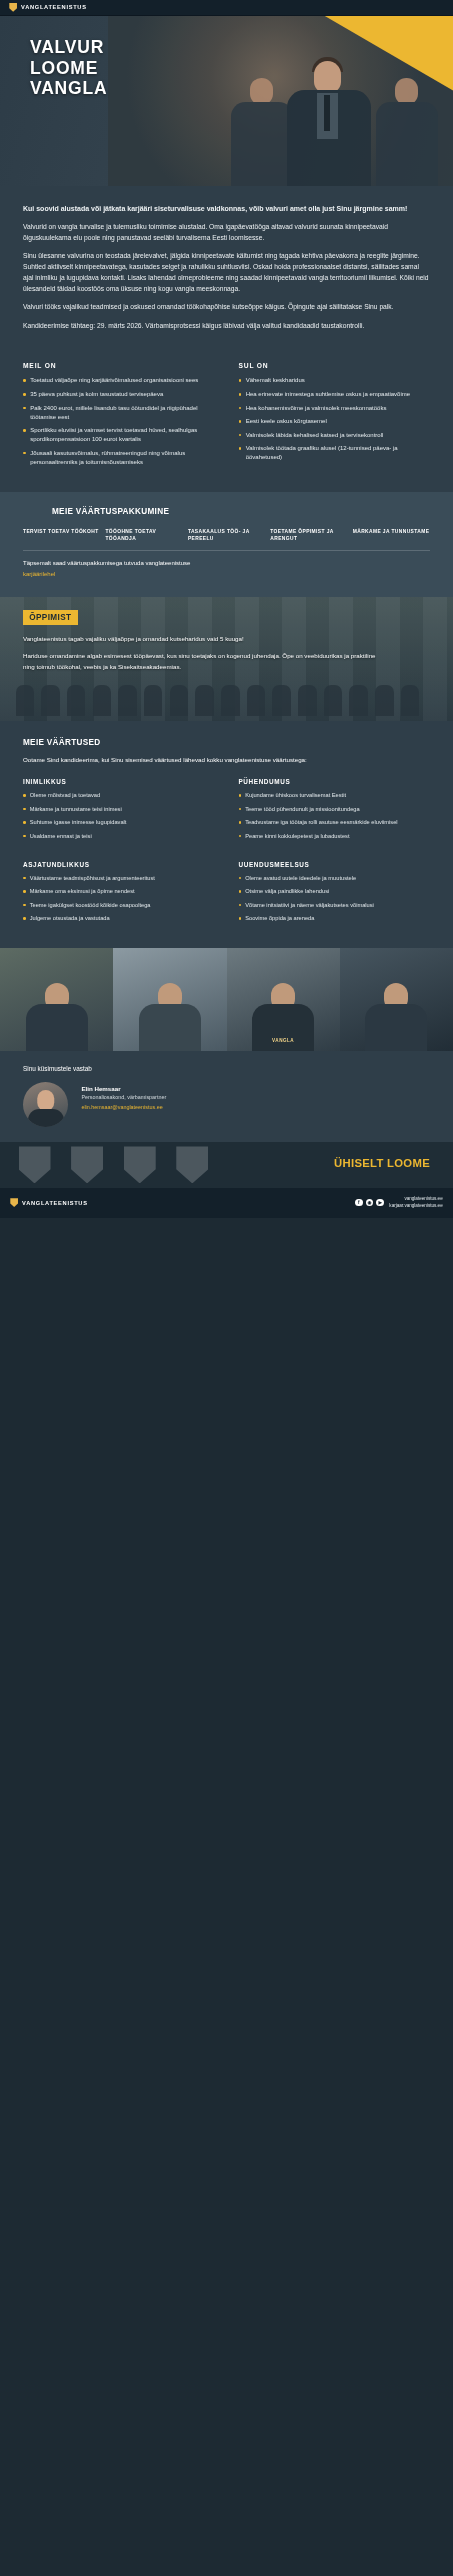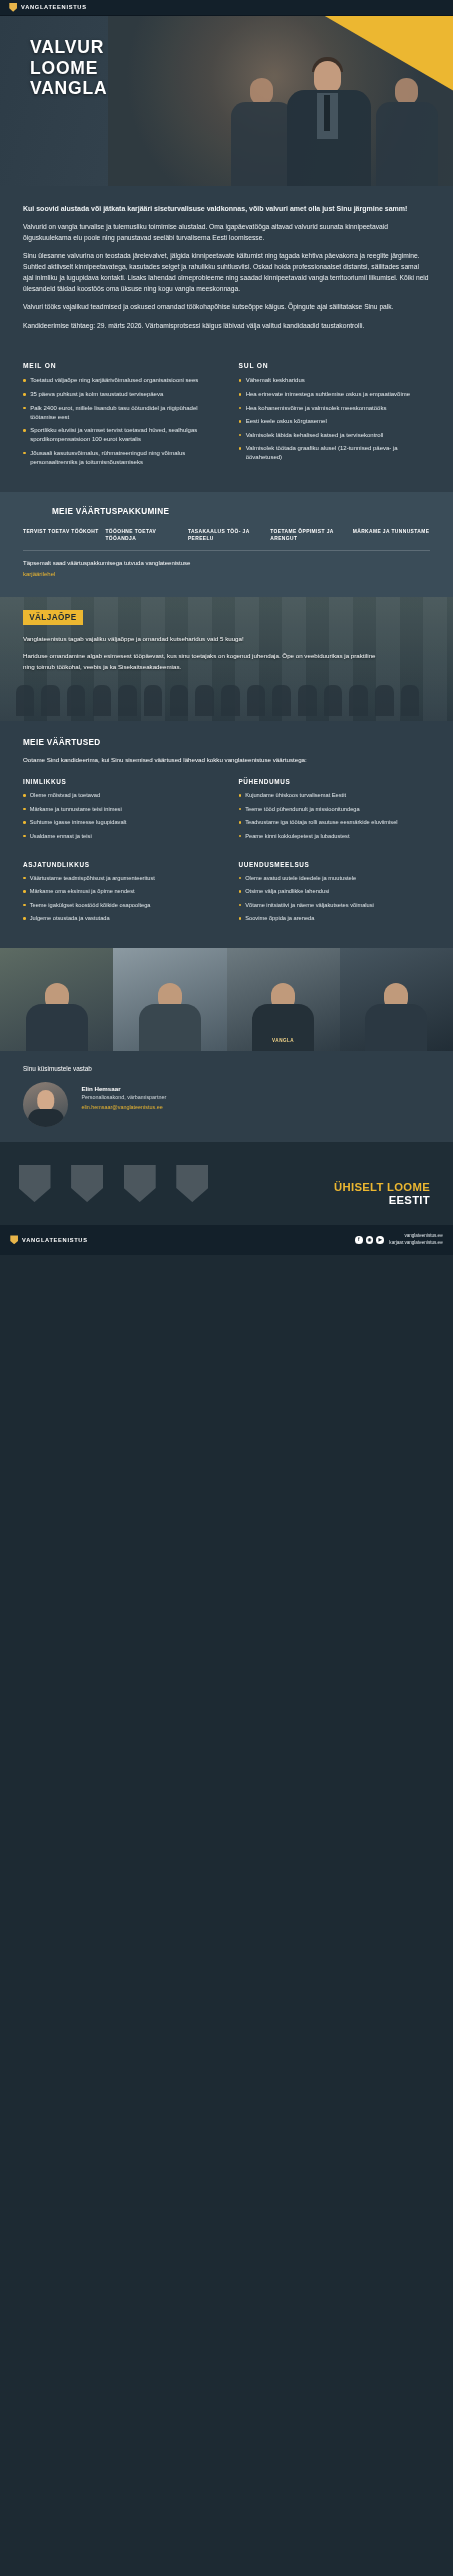--- a/index.html
+++ b/index.html
@@ -309,21 +309,21 @@
     clip-path: polygon(0 0, 100% 0, 100% 62%, 50% 100%, 0 62%);
   }
   .slogan .txt {
     position: relative;
     text-align: right;
     font-size: 11.3px;
     line-height: 1.18;
     font-weight: bold;
     letter-spacing: 0.3px;
   }
-  .slogan .txt .hl { color: #ecb731; margin-top: 24px; }
+  .slogan .txt .hl { color: #ecb731; }
 
   
   .footer {
     background: #13202a;
     height: 30px;
     display: flex;
     align-items: center;
     justify-content: space-between;
     padding: 0 10.3px;
   }
@@ -446,21 +446,21 @@
           <div class="p"></div>
           <div class="p"></div>
           <div class="p"></div>
         <div class="p"></div>
           <div class="p"></div>
           <div class="p"></div>
           <div class="p"></div>
       </div>
     </div>
     <div class="inner">
-      <h2>VÄLJAÕPE</h2>
+      <h2>ÕPPIMIST</h2>
       <p>Vanglateenistus tagab vajaliku väljaõppe ja omandad kutseharidus vaid 5 kuuga!</p>
       <p>Hariduse omandamine algab esimesest tööpäevast, kus sinu toetajaks on kogenud juhendaja. Õpe on veebiduurikas ja praktiline ning toimub töökohal, veebis ja ka Sisekaitseakadeemias.</p>
     </div>
   </div>
 
   <div class="values">
     <h2>MEIE VÄÄRTUSED</h2>
     <div class="lead">Ootame Sind kandideerima, kui Sinu sisemised väärtused lähevad kokku vanglateenistuse väärtustega:</div>
     <div class="vgrid">
 
@@ -544,21 +544,20 @@
 
   <div class="slogan">
     <div class="crest-row">
       <div class="crest"></div>
       <div class="crest"></div>
       <div class="crest"></div>
       <div class="crest"></div>
     </div>
     <div class="txt">
       <div class="hl">ÜHISELT LOOME</div>
-      <div>EESTIT</div>
     </div>
   </div>
 
   <div class="footer">
     <div class="left">
       <div class="logo-mark"></div>
       <div class="brand">VANGLATEENISTUS</div>
     </div>
     <div class="right">
       <div class="socials">

